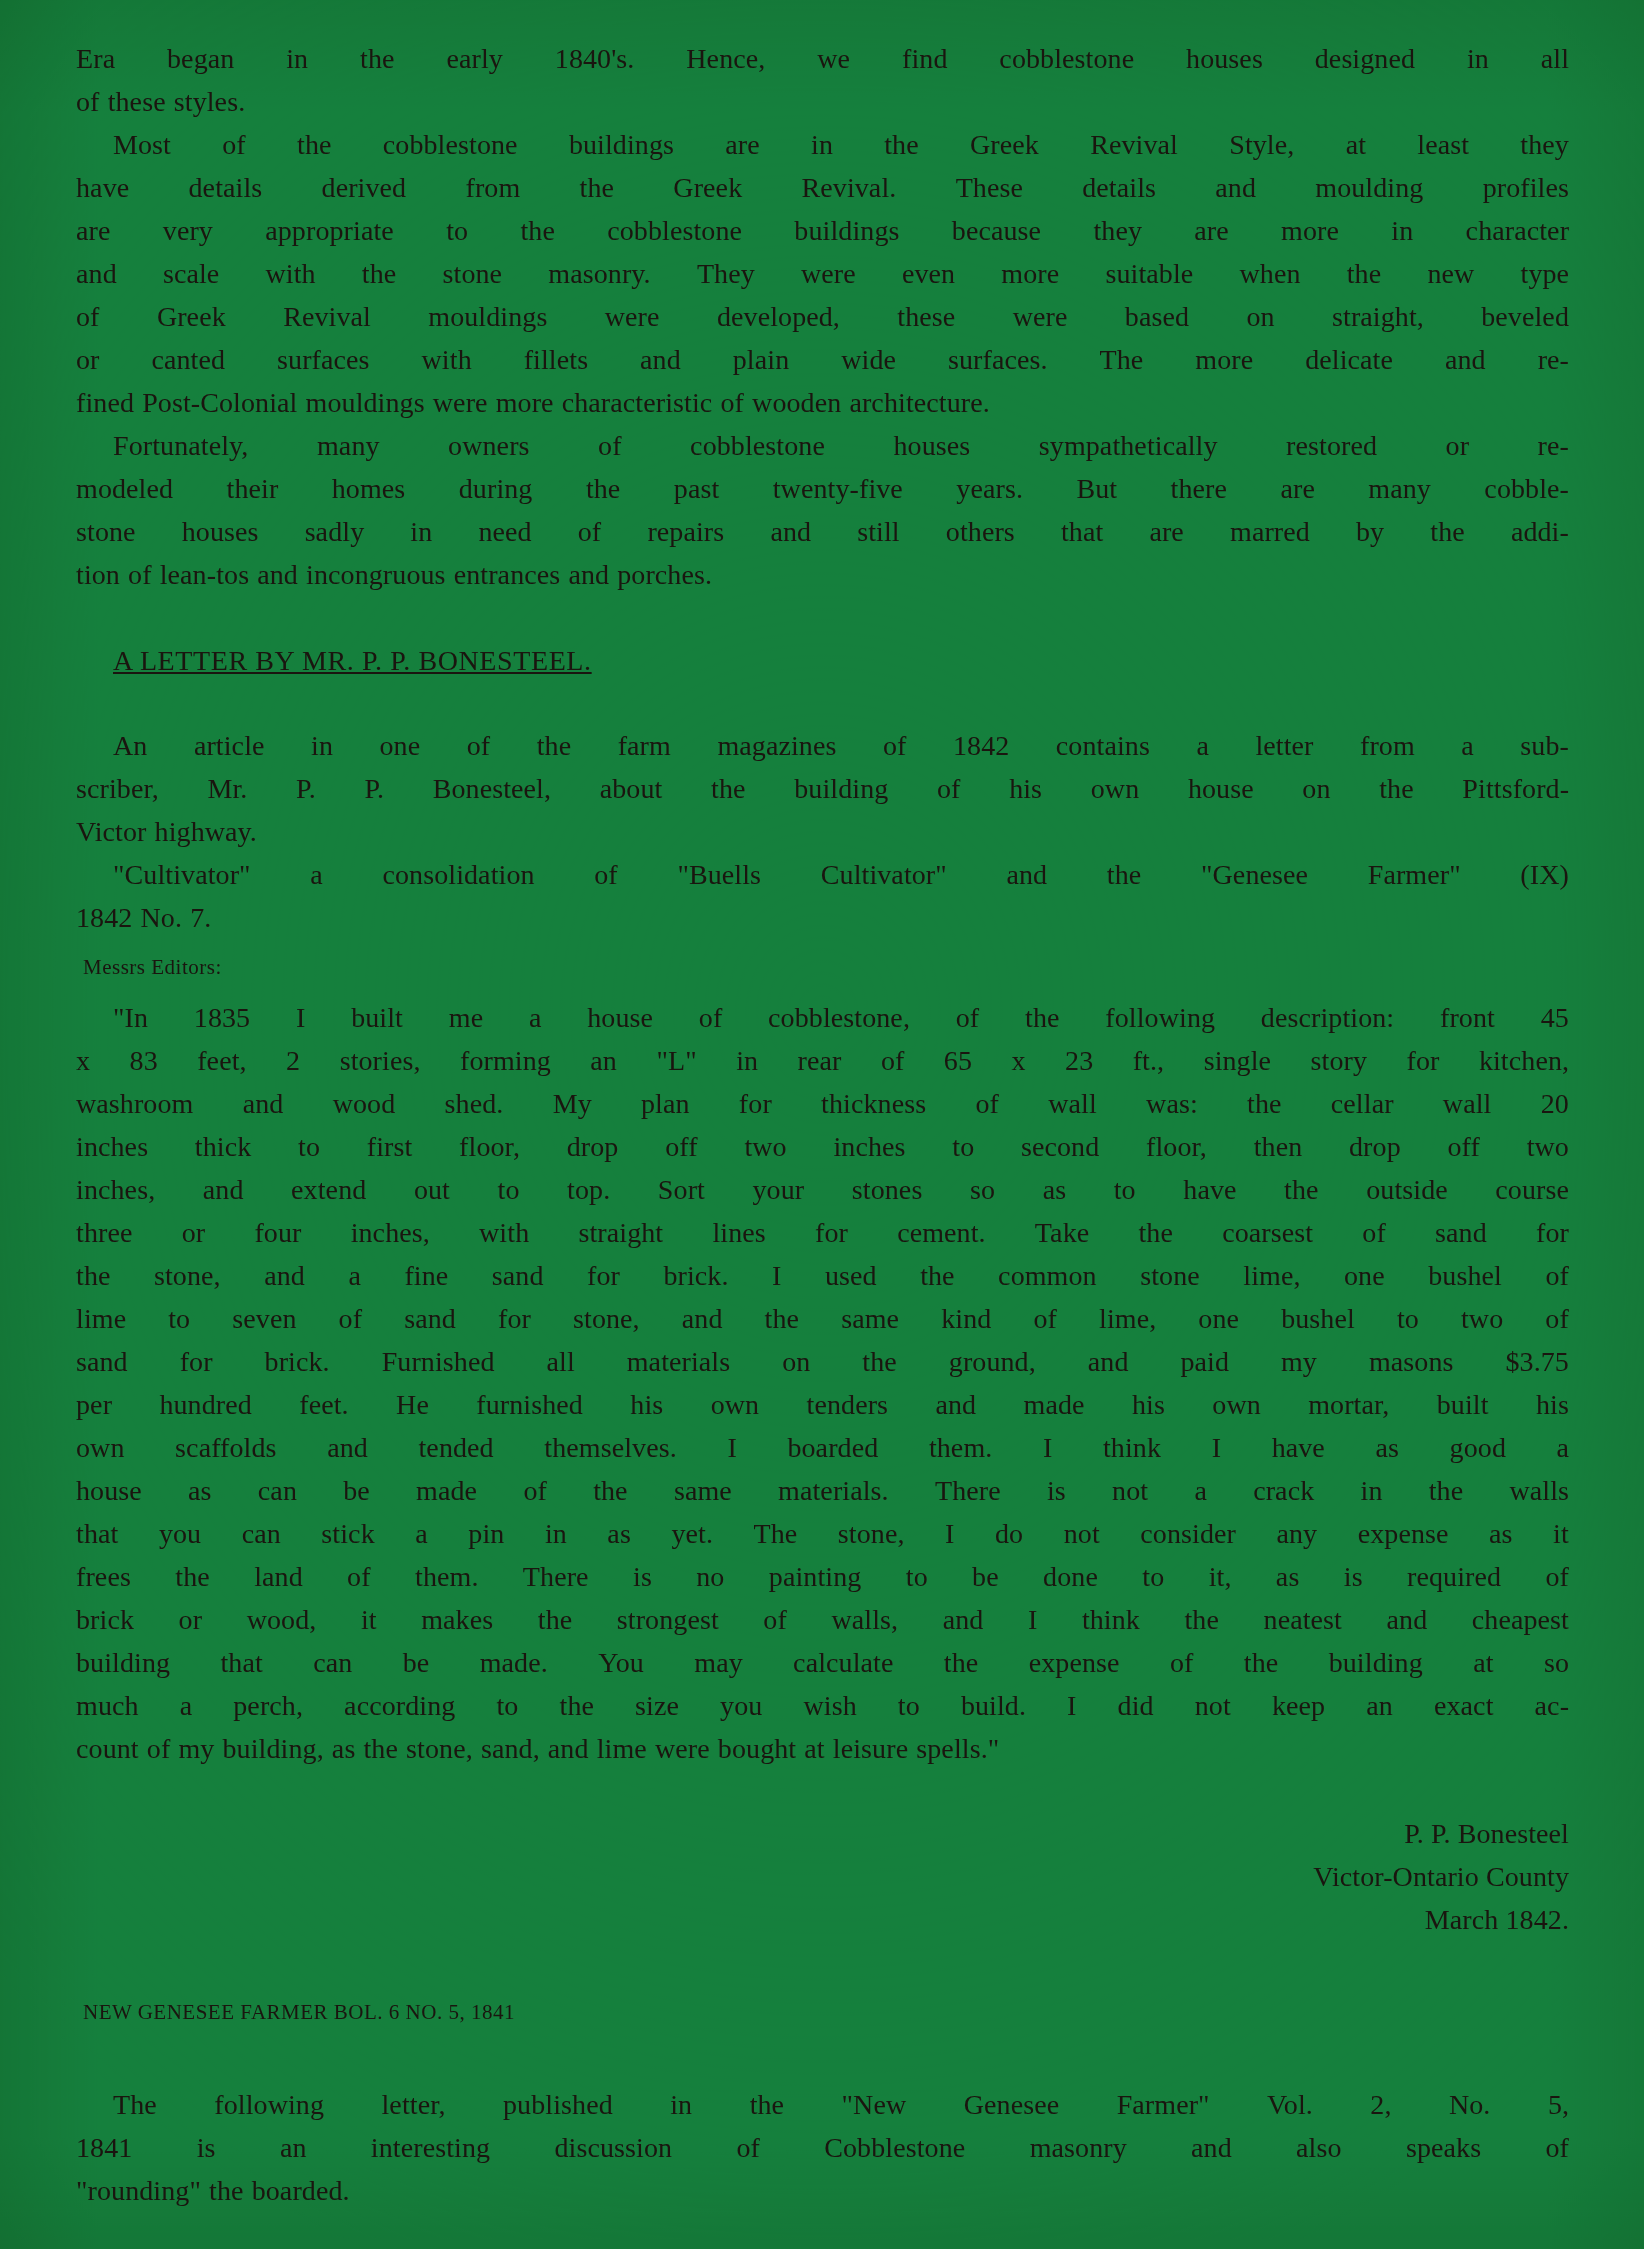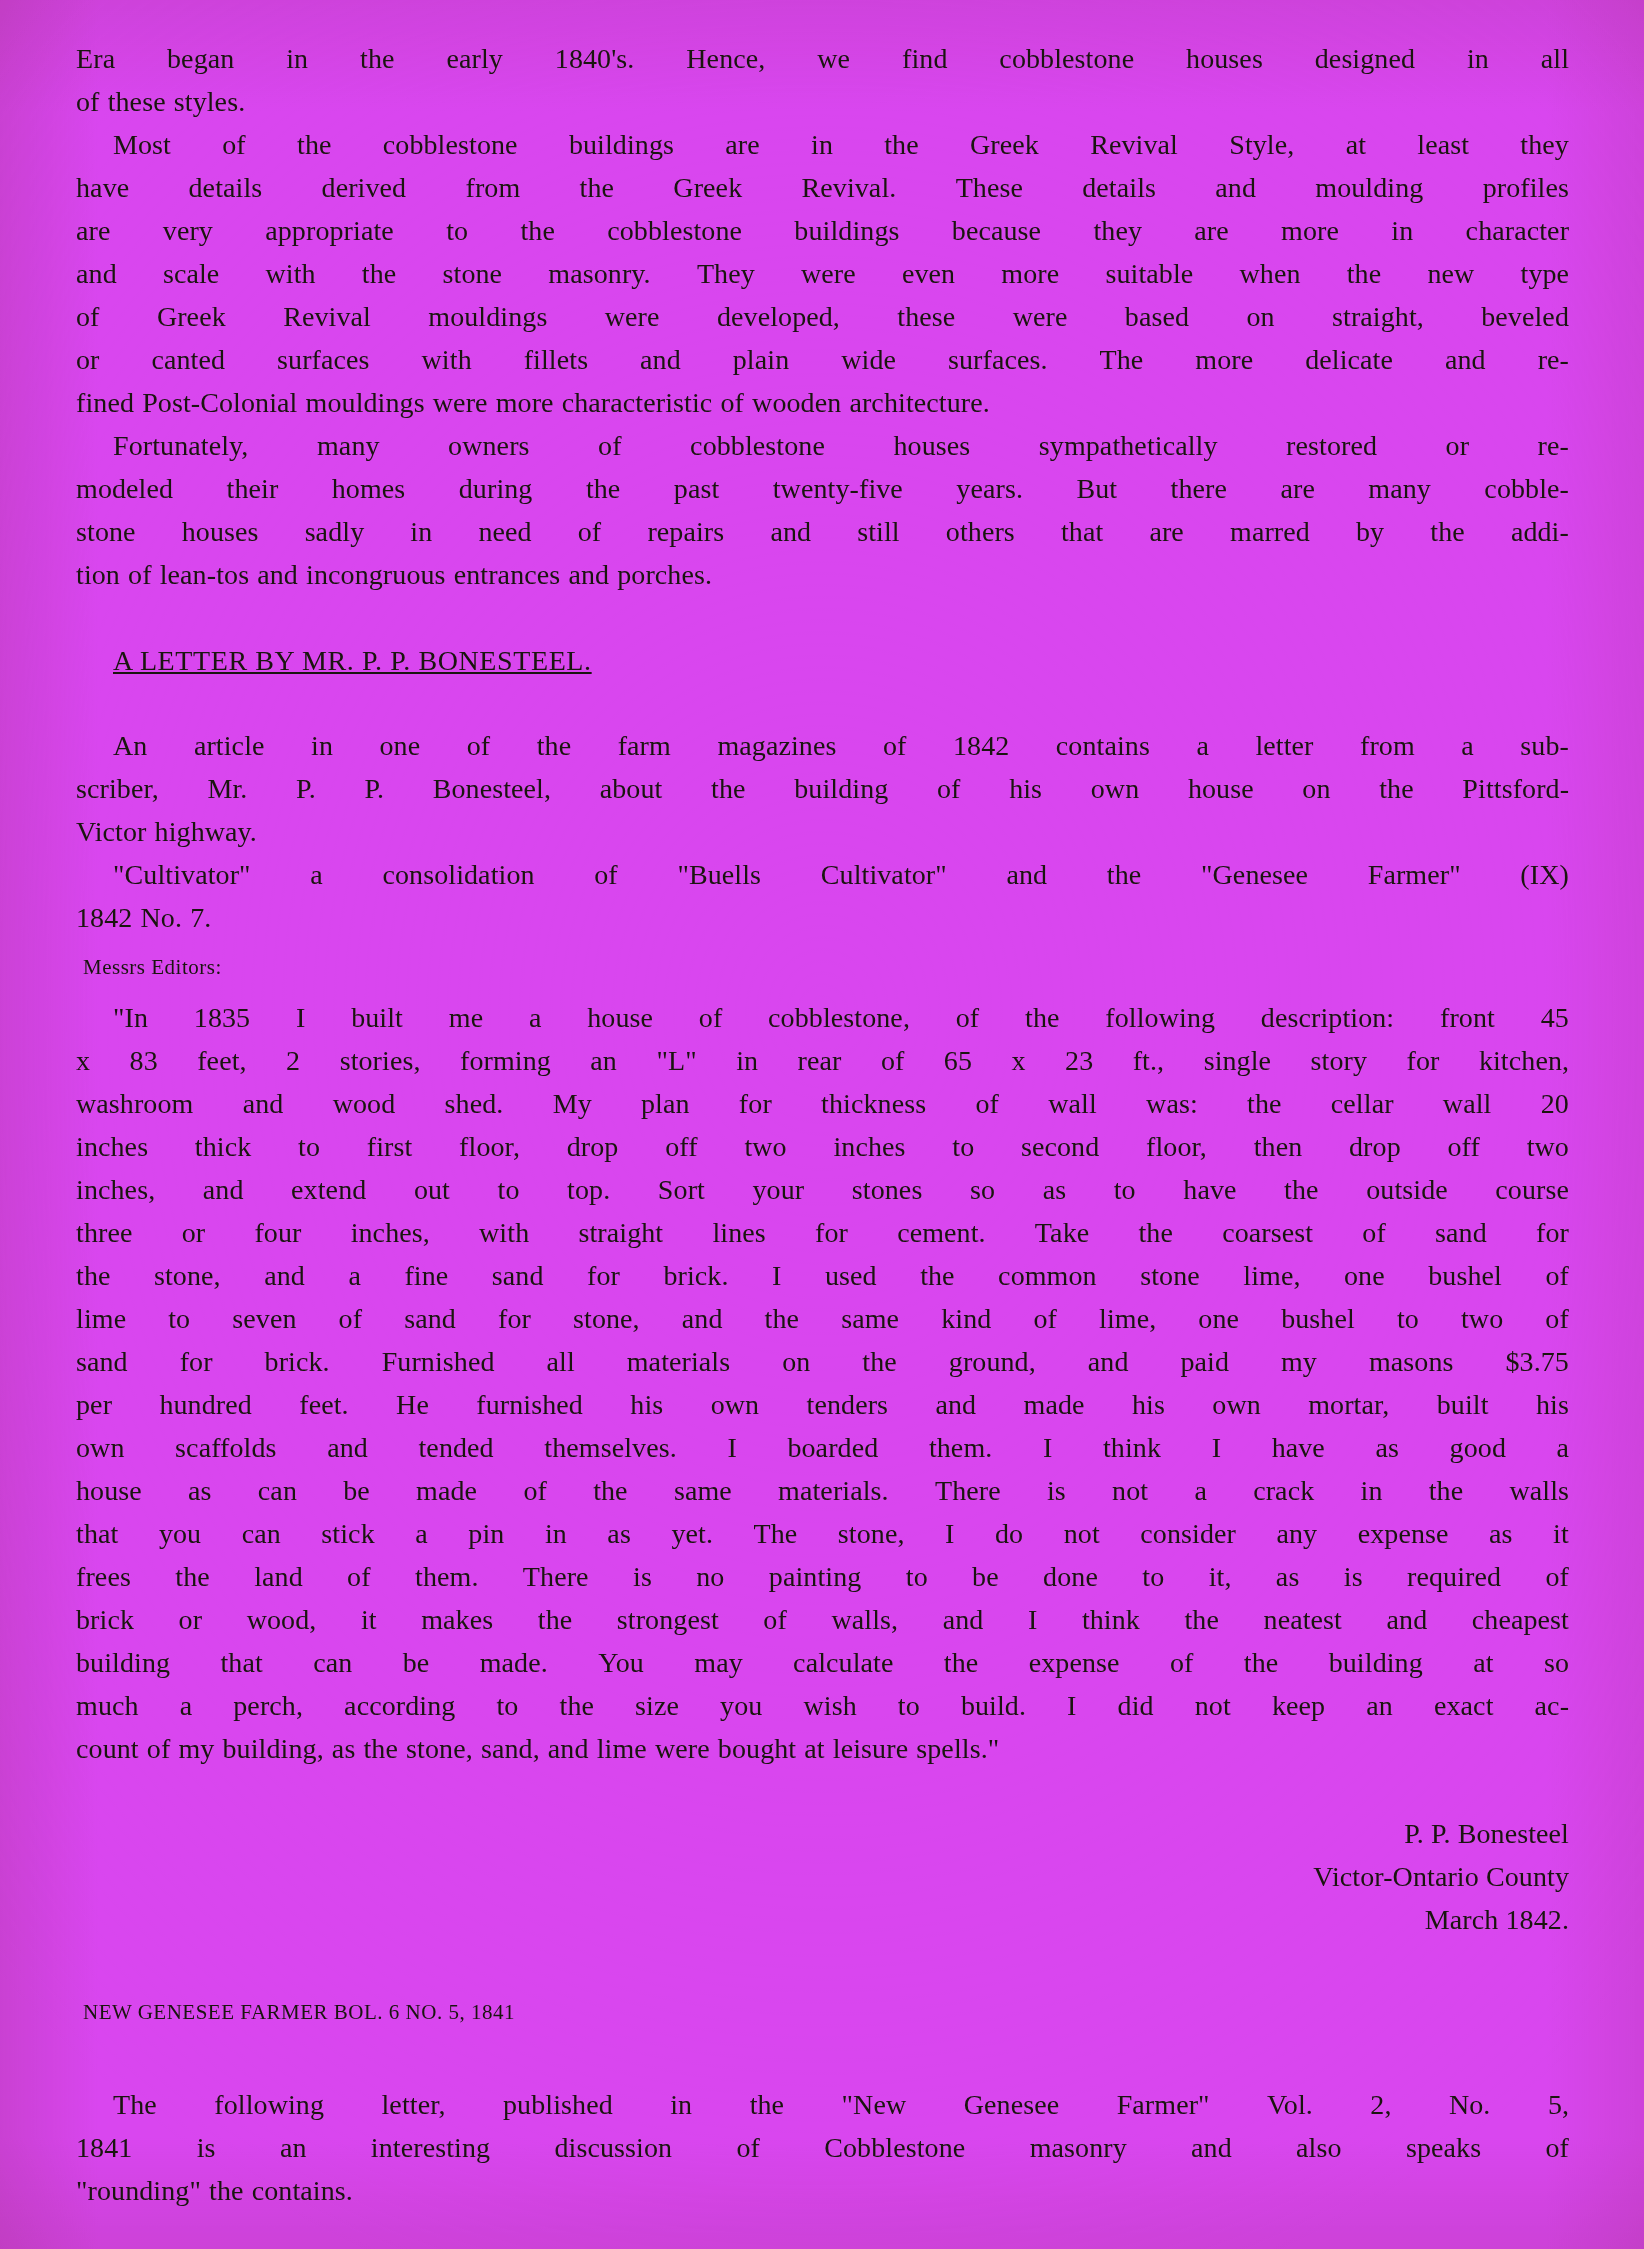--- a/index.html
+++ b/index.html
@@ -8,21 +8,21 @@
     padding: 0;
     background: #ffffff;
   }
   body {
     font-family: "Liberation Serif", "DejaVu Serif", serif;
   }
   .page {
     position: relative;
     width: 1645px;
     height: 2250px;
-    background: #d946ef;
+    background: #15803d;
     box-sizing: border-box;
     overflow: hidden;
   }
   
   .page::before {
     content: "";
     position: absolute;
     inset: 0;
     pointer-events: none;
     background:
@@ -180,20 +180,20 @@
 
     <div class="spacer-lg"></div>
 
     <div class="flush-head">NEW GENESEE FARMER BOL. 6 NO. 5, 1841</div>
 
     <div class="spacer-md"></div>
 
     <div class="para">
         <div class="ln"><span class="ind"></span><span class="w">The</span><span class="gap"> </span><span class="w">following</span><span class="gap"> </span><span class="w">letter,</span><span class="gap"> </span><span class="w">published</span><span class="gap"> </span><span class="w">in</span><span class="gap"> </span><span class="w">the</span><span class="gap"> </span><span class="w">"New</span><span class="gap"> </span><span class="w">Genesee</span><span class="gap"> </span><span class="w">Farmer"</span><span class="gap"> </span><span class="w">Vol.</span><span class="gap"> </span><span class="w">2,</span><span class="gap"> </span><span class="w">No.</span><span class="gap"> </span><span class="w">5,</span></div>
         <div class="ln"><span class="w">1841</span><span class="gap"> </span><span class="w">is</span><span class="gap"> </span><span class="w">an</span><span class="gap"> </span><span class="w">interesting</span><span class="gap"> </span><span class="w">discussion</span><span class="gap"> </span><span class="w">of</span><span class="gap"> </span><span class="w">Cobblestone</span><span class="gap"> </span><span class="w">masonry</span><span class="gap"> </span><span class="w">and</span><span class="gap"> </span><span class="w">also</span><span class="gap"> </span><span class="w">speaks</span><span class="gap"> </span><span class="w">of</span></div>
-        <div class="ln flush"><span class="w">"rounding"</span><span class="gap"> </span><span class="w">the</span><span class="gap"> </span><span class="w">contains.</span></div>
+        <div class="ln flush"><span class="w">"rounding"</span><span class="gap"> </span><span class="w">the</span><span class="gap"> </span><span class="w">boarded.</span></div>
       </div>
 
   </div>
 
 
 </div>
 
 
 </body></html>

